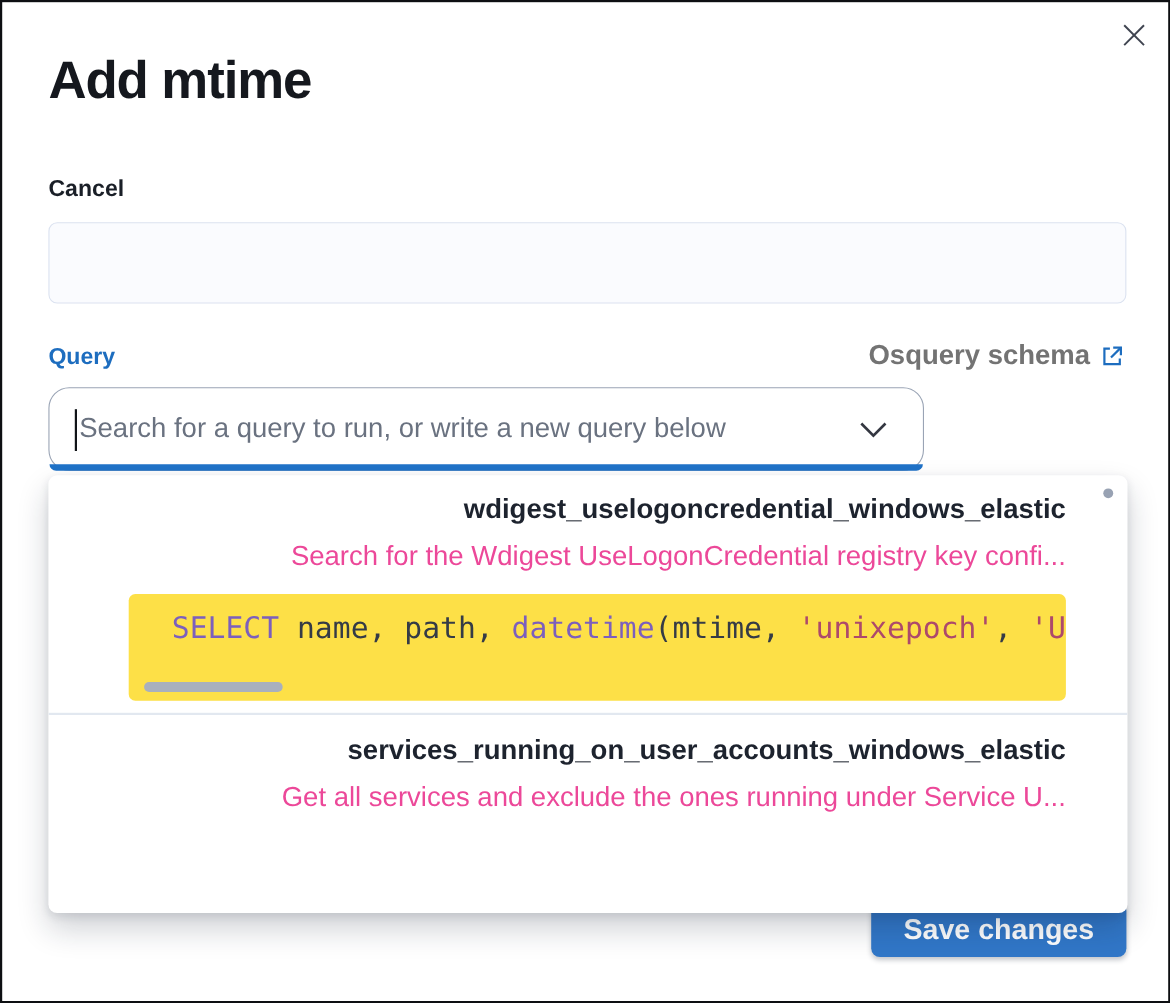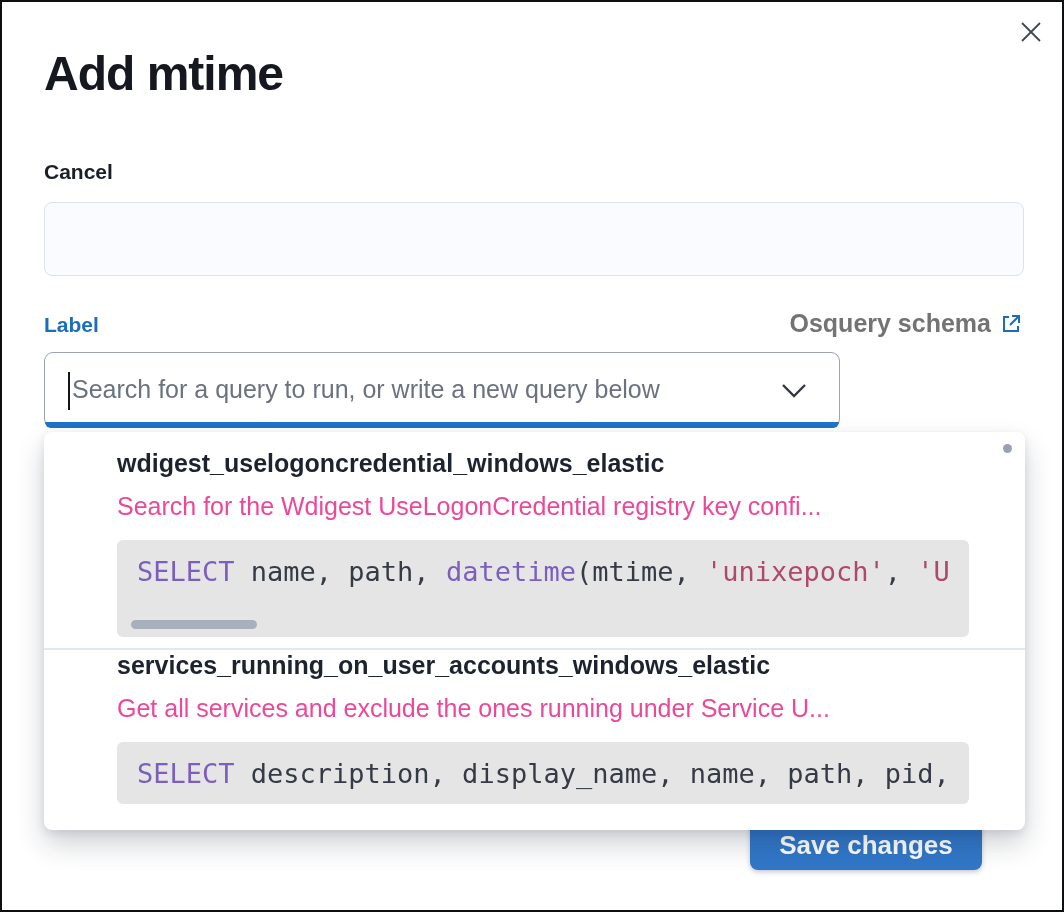--- a/index.html
+++ b/index.html
@@ -40,21 +40,21 @@
   .schema-link {
     position:absolute; right:40px; top:307px;
     display:flex; align-items:center; gap:9px;
     font-size:25px; font-weight:700; color:#737373;
     background:none; border:none; cursor:pointer; text-decoration:none;
   }
 
   
   .combobox {
     position:absolute; left:42px; top:350px; width:796px; height:76px;
-    background:#ffffff; border:1.5px solid #9aa4b5; border-radius:9px;
+    background:#ffffff; border:1.5px solid #9aa4b5; border-radius:19px;
   }
   .text-cursor {
     position:absolute; left:23px; top:19px; width:2px; height:38px; background:#111418;
   }
   .combo-input {
     position:absolute; left:27px; top:1px; width:880px; height:70px;
     border:none; outline:none; background:transparent;
     font-size:25px; color:#343741; font-family:"Liberation Sans", sans-serif;
   }
   .combo-input::placeholder { color:#6a7280; opacity:1; }
@@ -67,58 +67,58 @@
   
   .dropdown {
     position:absolute; left:42px; top:430px; width:981px; height:398px;
     background:#ffffff; border-radius:8px; overflow:hidden; z-index:5;
     box-shadow:0 14px 28px rgba(20,30,50,0.20), 0 3px 8px rgba(20,30,50,0.10);
   }
   .v-scroll-dot {
     position:absolute; top:12px; right:13px; width:9px; height:9px;
     border-radius:50%; background:#98a2b3; z-index:6;
   }
-  .options-list { padding-top:16px; }
+  .options-list { padding-top:16px;text-align:right; }
   .option { padding:0 56px 0 73px; cursor:pointer; }
   .opt-title {
     font-size:25px; font-weight:700; color:#1d232e; line-height:30px;
     white-space:nowrap; overflow:hidden;
   }
   .opt-desc {
     margin-top:13px; font-size:25px; color:#ec4899; line-height:30px;
     white-space:nowrap; overflow:hidden;
   }
   .snippet {
     position:relative; margin-top:19px; height:97px; overflow:hidden;
-    background:#e5e5e5; border-radius:6px; padding:16px 0 0 20px;
+    background:#fde047; border-radius:6px; padding:16px 0 0 20px;
   }
   .option:last-of-type .snippet { height:62px; }
   .sql {
     display:block; font-family:"DejaVu Sans Mono", monospace;
     font-size:27px; line-height:32px; white-space:pre; color:#353b46;
   }
   .tok-kw { color:#7c5fbd; }
   .tok-str { color:#ad496b; }
   .tok-plain { color:#353b46; }
   .h-thumb {
     position:absolute; left:14px; bottom:8px; width:126px; height:9px;
     border-radius:5px; background:#a9b0bd;
   }
   .divider { height:1.5px; background:#e2e8f0; margin-top:11px; }
-  .divider + .option { }
+  .divider + .option { padding-top:17px; }
 
   
   .cancel-btn {
     position:absolute; left:650px; top:806px; height:52px; z-index:1;
     background:none; border:none; cursor:pointer;
     font-size:26px; font-weight:600; color:#2a6cb8;
     font-family:"Liberation Sans", sans-serif;
   }
   .save-btn {
-    position:absolute; left:748px; top:818px; width:232px; height:50px; z-index:1;
+    position:absolute; left:790px; top:818px; width:232px; height:50px; z-index:1;
     background:#3177c8; border:none; border-radius:8px; cursor:pointer;
     font-size:26px; font-weight:600; color:#ffffff;
     font-family:"Liberation Sans", sans-serif;
     box-shadow:0 2px 5px rgba(20,30,50,0.25);
   }
 </style>
 </head>
 <body>
 
 <div class="modal">
@@ -128,21 +128,21 @@
       <line x1="4" y1="4" x2="22" y2="22" stroke="#3f4450" stroke-width="1.8"></line>
       <line x1="22" y1="4" x2="4" y2="22" stroke="#3f4450" stroke-width="1.8"></line>
     </svg>
   </button>
 
   <h1 class="modal-title">Add mtime</h1>
 
   <label class="field-label">Cancel</label>
   <input class="label-input" type="text" value="" style="">
 
-  <label class="query-label">Label</label>
+  <label class="query-label">Query</label>
 
   <a class="schema-link" href="#">
     <span>Osquery schema</span>
     <svg width="22" height="22" viewBox="0 0 22 22" fill="none">
       <path d="M9 4 H4 V18 H18 V13" stroke="#1d6dbf" stroke-width="2" fill="none"></path>
       <path d="M12 3 H19 V10" stroke="#1d6dbf" stroke-width="2" fill="none"></path>
       <path d="M19 3 L10 12" stroke="#1d6dbf" stroke-width="2"></path>
     </svg>
   </a>
 
@@ -163,23 +163,19 @@
     <div class="opt-desc">Search for the Wdigest UseLogonCredential registry key confi...</div>
     <div class="snippet">
       <code class="sql"><span class="tok-kw">SELECT</span><span class="tok-plain"> name, path, </span><span class="tok-kw">datetime</span><span class="tok-plain">(mtime, </span><span class="tok-str">'unixepoch'</span><span class="tok-plain">, </span><span class="tok-str">'U</span></code>
       <div class="h-thumb" style="display: block;"></div>
     </div>
   </div>
 <div class="divider"></div>
   <div class="option">
     <div class="opt-title">services_running_on_user_accounts_windows_elastic</div>
     <div class="opt-desc">Get all services and exclude the ones running under Service U...</div>
-    <div class="snippet">
-      <code class="sql"><span class="tok-kw">SELECT</span><span class="tok-plain"> description, display_name, name, path, pid,</span></code>
-
-    </div>
   </div>
 </div>
   </div>
 
   <button class="save-btn">Save changes</button>
 
 </div>
 
 </body></html>

